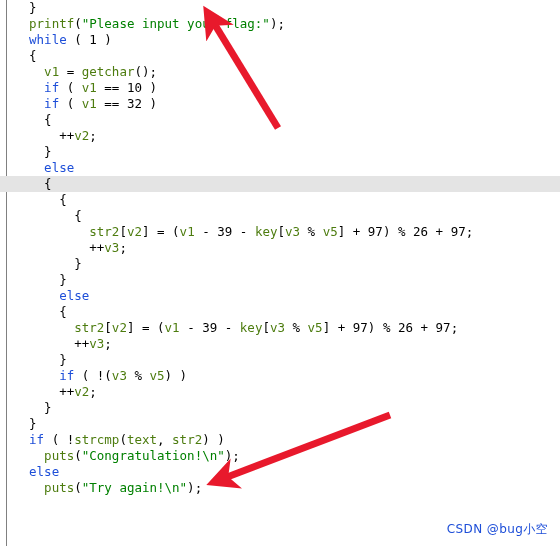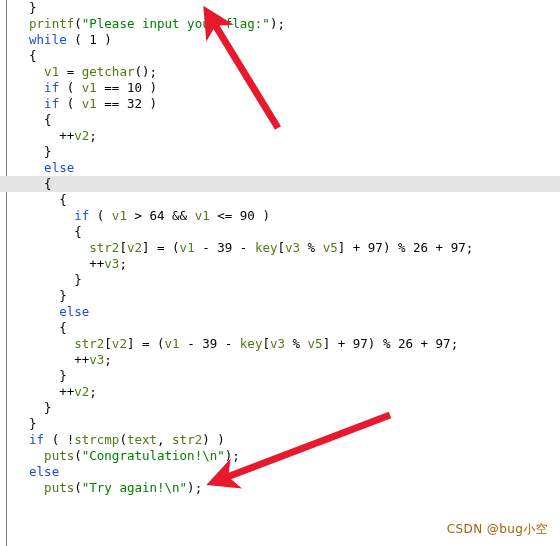--- a/index.html
+++ b/index.html
@@ -68,21 +68,21 @@
     position: absolute;
     pointer-events: none;
   }
   
   #watermark {
     position: absolute;
     right: 12px;
     bottom: 8px;
     font-family: "DejaVu Sans", "Liberation Sans", sans-serif;
     font-size: 12px;
-    color: #a16207;
+    color: #1d4ed8;
     letter-spacing: 0.4px;
     white-space: nowrap;
   }
 </style>
 </head>
 <body>
 
 <div id="screenshot">
 
   <div id="gutter-rule"></div>
@@ -94,31 +94,31 @@
       <div class="line"><span>  </span><span class="pun">{</span></div>
       <div class="line"><span>    </span><span class="var">v1</span><span class="pun"> = </span><span class="fn">getchar</span><span class="pun">();</span></div>
       <div class="line"><span>    </span><span class="kw">if</span><span class="pun"> ( </span><span class="var">v1</span><span class="pun"> == </span><span class="num">10</span><span class="pun"> )</span></div>
       <div class="line"><span>    </span><span class="kw">if</span><span class="pun"> ( </span><span class="var">v1</span><span class="pun"> == </span><span class="num">32</span><span class="pun"> )</span></div>
       <div class="line"><span>    </span><span class="pun">{</span></div>
       <div class="line"><span>      </span><span class="pun">++</span><span class="var">v2</span><span class="pun">;</span></div>
       <div class="line"><span>    </span><span class="pun">}</span></div>
       <div class="line"><span>    </span><span class="kw">else</span></div>
       <div class="line hl"><span>    </span><span class="pun">{</span></div>
       <div class="line"><span>      </span><span class="pun">{</span></div>
-      <div class="line"><span>        </span><span class="kw">if</span><span class="pun"> ( </span><span class="var">v1</span><span class="pun"> &gt; </span><span class="num">64</span><span class="pun"> &amp;&amp; </span><span class="var">v1</span><span class="pun"> &lt;= </span><span class="num">90</span><span class="pun"> )</span></div>
       <div class="line"><span>        </span><span class="pun">{</span></div>
       <div class="line"><span>          </span><span class="fn">str2</span><span class="pun">[</span><span class="var">v2</span><span class="pun">] = (</span><span class="var">v1</span><span class="pun"> - </span><span class="num">39</span><span class="pun"> - </span><span class="fn">key</span><span class="pun">[</span><span class="var">v3</span><span class="pun"> % </span><span class="var">v5</span><span class="pun">] + </span><span class="num">97</span><span class="pun">) % </span><span class="num">26</span><span class="pun"> + </span><span class="num">97</span><span class="pun">;</span></div>
       <div class="line"><span>          </span><span class="pun">++</span><span class="var">v3</span><span class="pun">;</span></div>
       <div class="line"><span>        </span><span class="pun">}</span></div>
       <div class="line"><span>      </span><span class="pun">}</span></div>
       <div class="line"><span>      </span><span class="kw">else</span></div>
       <div class="line"><span>      </span><span class="pun">{</span></div>
       <div class="line"><span>        </span><span class="fn">str2</span><span class="pun">[</span><span class="var">v2</span><span class="pun">] = (</span><span class="var">v1</span><span class="pun"> - </span><span class="num">39</span><span class="pun"> - </span><span class="fn">key</span><span class="pun">[</span><span class="var">v3</span><span class="pun"> % </span><span class="var">v5</span><span class="pun">] + </span><span class="num">97</span><span class="pun">) % </span><span class="num">26</span><span class="pun"> + </span><span class="num">97</span><span class="pun">;</span></div>
       <div class="line"><span>        </span><span class="pun">++</span><span class="var">v3</span><span class="pun">;</span></div>
       <div class="line"><span>      </span><span class="pun">}</span></div>
+      <div class="line"><span>      </span><span class="kw">if</span><span class="pun"> ( !(</span><span class="var">v3</span><span class="pun"> % </span><span class="var">v5</span><span class="pun">) )</span></div>
       <div class="line"><span>      </span><span class="pun">++</span><span class="var">v2</span><span class="pun">;</span></div>
       <div class="line"><span>    </span><span class="pun">}</span></div>
       <div class="line"><span>  </span><span class="pun">}</span></div>
       <div class="line"><span>  </span><span class="kw">if</span><span class="pun"> ( !</span><span class="fn">strcmp</span><span class="pun">(</span><span class="fn">text</span><span class="pun">, </span><span class="fn">str2</span><span class="pun">) )</span></div>
       <div class="line"><span>    </span><span class="fn">puts</span><span class="pun">(</span><span class="str">"Congratulation!\n"</span><span class="pun">);</span></div>
       <div class="line"><span>  </span><span class="kw">else</span></div>
       <div class="line"><span>    </span><span class="fn">puts</span><span class="pun">(</span><span class="str">"Try again!\n"</span><span class="pun">);</span></div>
     </div>
 
   <svg class="arrow" width="560" height="546" viewBox="0 0 560 546" style="left:0;top:0;">

